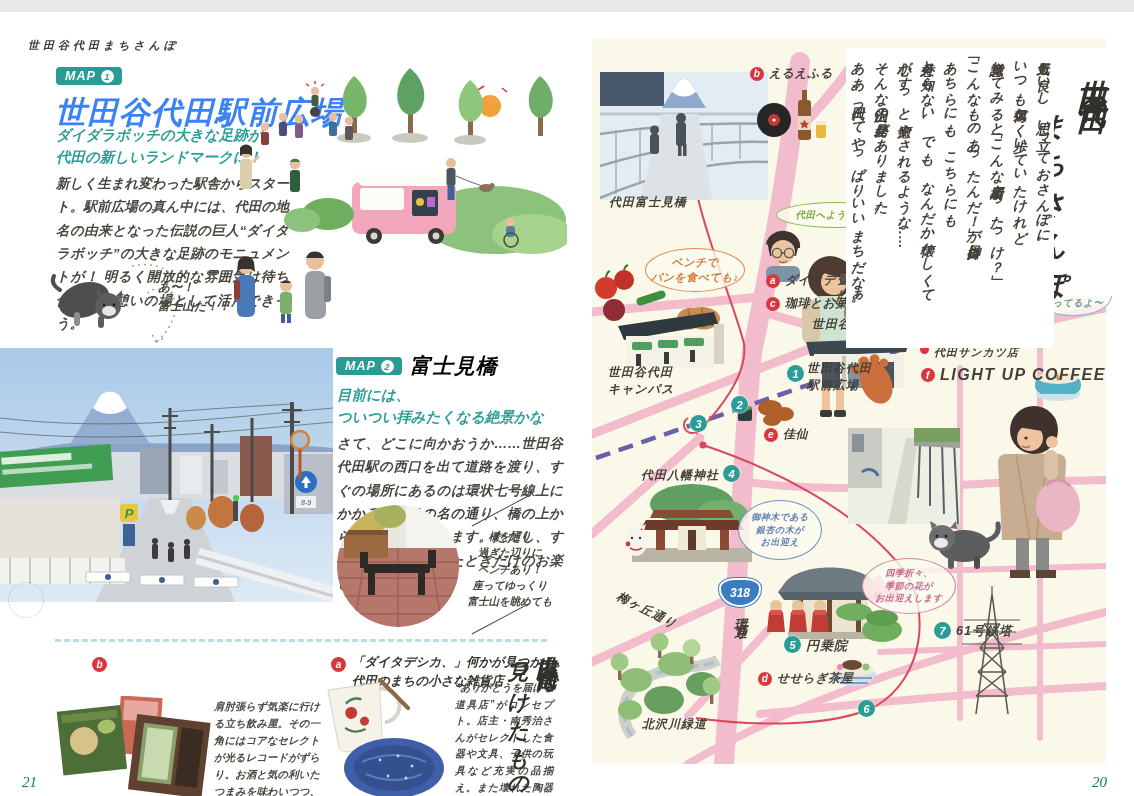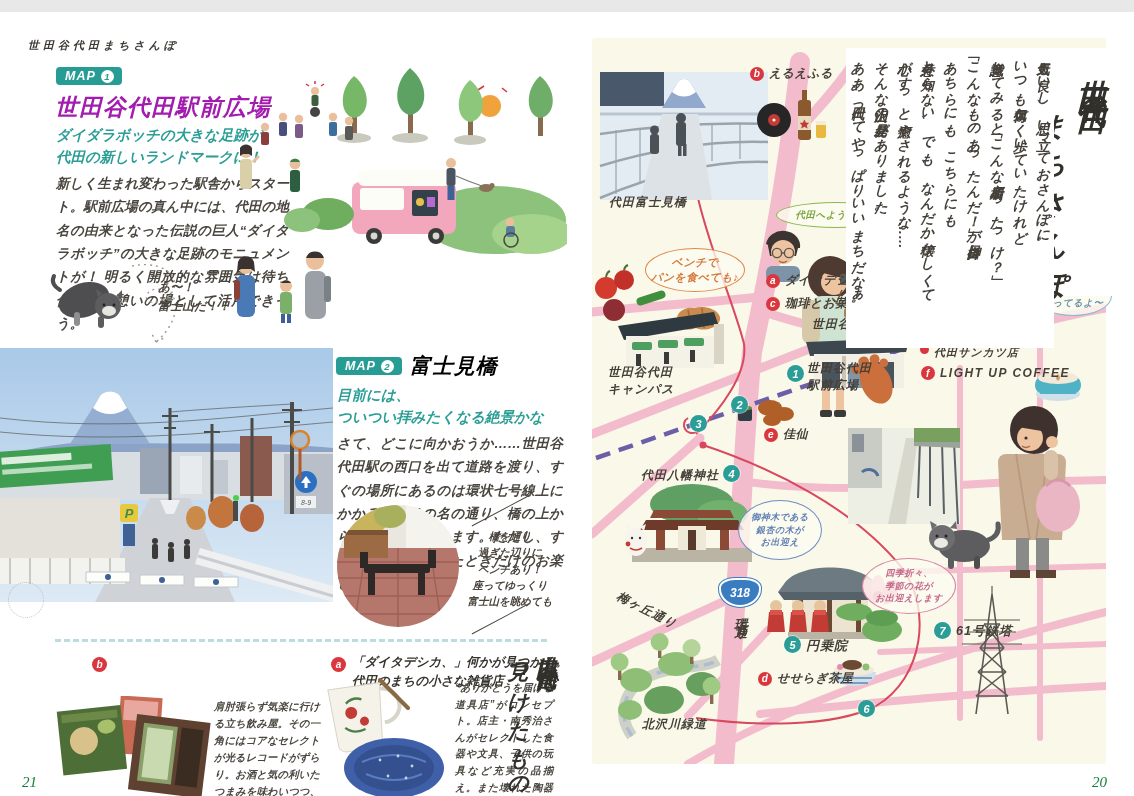--- a/index.html
+++ b/index.html
@@ -9,21 +9,21 @@
   .pre{white-space:pre-line;}
   .just{text-align:justify;text-justify:inter-character;}
   
   .pgheader{font-size:11px;font-weight:bold;letter-spacing:4px;color:#3e3a34;}
   .pagenum{font-family:"Liberation Serif","DejaVu Serif",serif;font-size:15px;color:#15803d;}
   
   .mapbadge{display:inline-flex;align-items:center;gap:5px;background:#269c94;color:#fff;
             border-radius:4px;padding:2px 8px 2px 9px;font-size:12.5px;font-weight:bold;letter-spacing:1px;}
   .mapbadge .num{display:inline-flex;align-items:center;justify-content:center;width:13px;height:13px;
             border-radius:50%;background:#fff;color:#269c94;font-size:9.5px;font-weight:bold;}
-  .h1{font-size:23px;font-weight:bold;color:#a21caf;letter-spacing:1px;}
+  .h1{font-size:31px;font-weight:bold;color:#3b82f6;letter-spacing:1px;}
   .h1s{font-size:21px;font-weight:bold;color:#000000;letter-spacing:1px;}
   .sub{font-size:14.5px;font-weight:bold;color:#2a9e96;line-height:1.55;}
   .body14{font-size:13.5px;font-weight:600;line-height:1.73;color:#4a463f;}
   .body10{font-size:10.3px;font-weight:600;line-height:1.66;color:#4a463f;}
   .sectitle{font-size:12.5px;font-weight:bold;color:#37332d;line-height:1.5;}
   .hand{font-weight:bold;color:#4a443c;}
   
   .tmark{display:flex;align-items:center;justify-content:center;width:17px;height:17px;border-radius:50%;
          background:#2a9d96;color:#fff;font-size:11px;font-weight:bold;box-shadow:0 0 0 1px rgba(255,255,255,.5);}
   .rmark{display:flex;align-items:center;justify-content:center;width:14px;height:14px;border-radius:50%;
@@ -718,21 +718,21 @@
 
   <div class="abs maplabel" style="left:1005px;top:258px;transform:rotate(-26deg);font-size:11px;">小田急線</div>
 
   <div class="abs maplabel" style="left:812px;top:304px;">世田谷代田駅</div>
   <div class="abs maplabel pre" style="left:934px;top:318px;font-size:11px;">ヤマザキショップ
 代田サンカツ店</div>
   <div class="abs reddot" style="left:920px;top:333px;"></div>
 
   <div class="abs spotrow" style="left:921px;top:354px;">
     <span class="rmark">f</span>
-    <span style="font-size:12px;letter-spacing:1.5px;">LIGHT UP COFFEE</span>
+    <span style="font-size:16px;letter-spacing:1.5px;">LIGHT UP COFFEE</span>
   </div>
   <div class="abs bubble pre" style="left:1034px;top:264px;width:76px;height:38px;border:1.4px solid #88b8d4;color:#6893ad;font-size:9.5px;">いつでも
 待ってるよ〜</div>
 
   <div class="abs tmark" style="left:787px;top:353px;">1</div>
   <div class="abs maplabel pre" style="left:807px;top:348px;">世田谷代田
 駅前広場</div>
   <div class="abs tmark" style="left:731px;top:384px;">2</div>
   <div class="abs tmark" style="left:690px;top:403px;">3</div>
 

